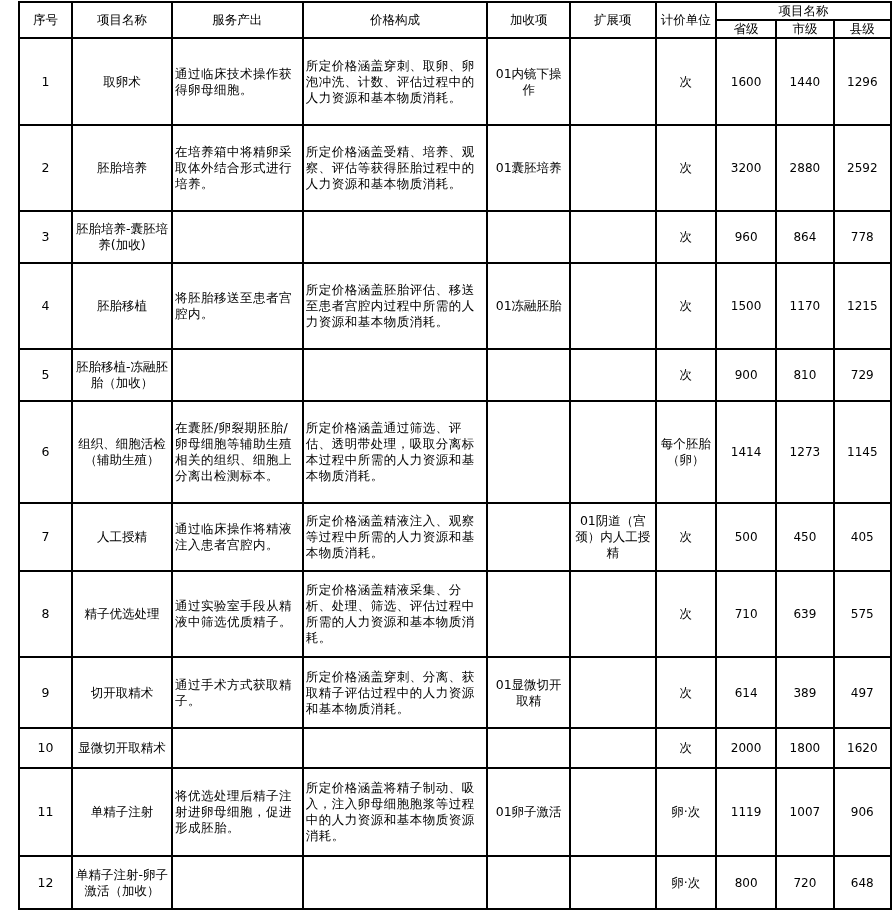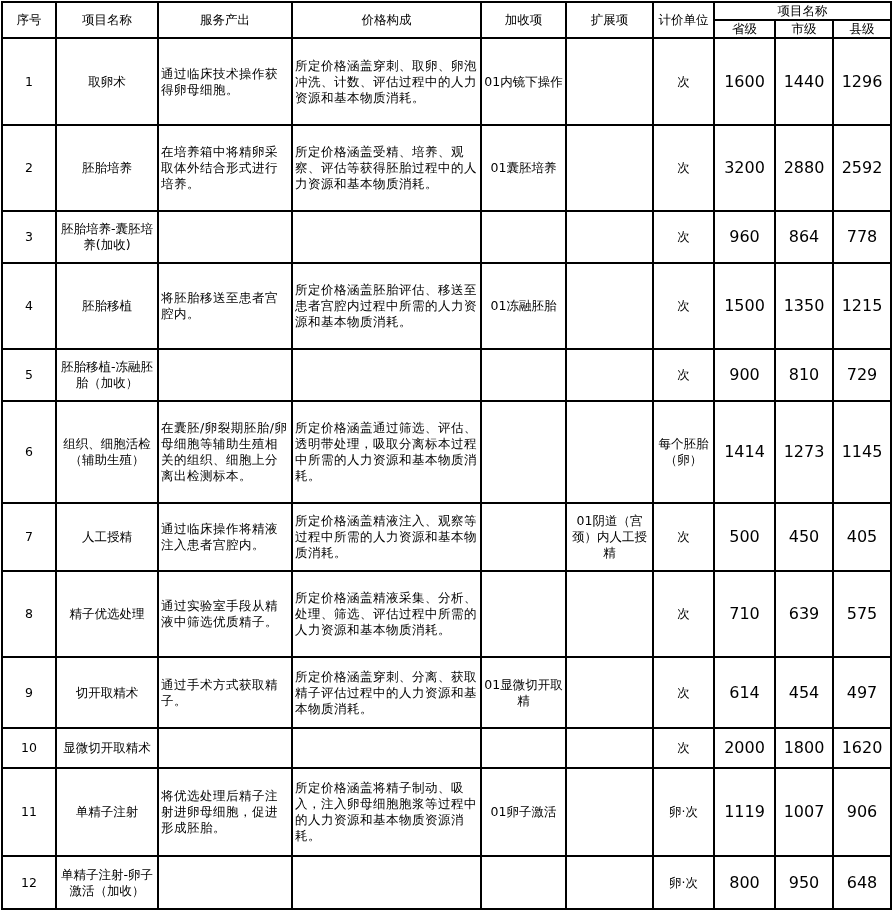--- a/index.html
+++ b/index.html
@@ -1,23 +1,23 @@
 <!DOCTYPE html>
 <html><head>
 <meta charset="utf-8">
 <style>
   html, body { margin:0; padding:0; background:#ffffff; }
   body { width:892px; height:919px; overflow:hidden; font-family:"DejaVu Sans", sans-serif; color:#000; }
-  table { border-collapse:collapse; table-layout:fixed; position:absolute; left:1px; top:1px; }
+  table { border-collapse:collapse; table-layout:fixed; position:absolute; left:18px; top:1px; }
   td, th { border:2px solid #000; font-size:12.5px; line-height:16px; padding:0 2px; font-weight:normal; overflow:hidden; }
   th { text-align:center; vertical-align:middle; }
   td { vertical-align:middle; }
   .c { text-align:center; }
   .l { text-align:left; letter-spacing:0.5px; }
-  .num { text-align:center; font-family:"DejaVu Sans", sans-serif; font-size:16px; }
+  .num { text-align:center; font-family:"DejaVu Sans", sans-serif; font-size:12px; }
 </style>
 </head>
 <body>
 
 <table>
   <colgroup>
     <col style="width:54px">
       <col style="width:102px">
       <col style="width:134px">
       <col style="width:189px">
@@ -84,21 +84,21 @@
       </tr>
       <tr style="height: 86px;">
         <td class="c">4</td>
         <td class="c">胚胎移植</td>
         <td class="l">将胚胎移送至患者宫腔内。</td>
         <td class="l">所定价格涵盖胚胎评估、移送至患者宫腔内过程中所需的人力资源和基本物质消耗。</td>
         <td class="c">01冻融胚胎</td>
         <td class="c"></td>
         <td class="c">次</td>
         <td class="num">1500</td>
-        <td class="num">1350</td>
+        <td class="num">1170</td>
         <td class="num">1215</td>
       </tr>
       <tr style="height: 52px;">
         <td class="c">5</td>
         <td class="c">胚胎移植-冻融胚胎（加收）</td>
         <td class="l"></td>
         <td class="l"></td>
         <td class="c"></td>
         <td class="c"></td>
         <td class="c">次</td>
@@ -144,21 +144,21 @@
       </tr>
       <tr style="height: 71px;">
         <td class="c">9</td>
         <td class="c">切开取精术</td>
         <td class="l">通过手术方式获取精子。</td>
         <td class="l">所定价格涵盖穿刺、分离、获取精子评估过程中的人力资源和基本物质消耗。</td>
         <td class="c">01显微切开取精</td>
         <td class="c"></td>
         <td class="c">次</td>
         <td class="num">614</td>
-        <td class="num">454</td>
+        <td class="num">389</td>
         <td class="num">497</td>
       </tr>
       <tr style="height: 40px;">
         <td class="c">10</td>
         <td class="c">显微切开取精术</td>
         <td class="l"></td>
         <td class="l"></td>
         <td class="c"></td>
         <td class="c"></td>
         <td class="c">次</td>
@@ -180,17 +180,17 @@
       </tr>
       <tr style="height: 53px;">
         <td class="c">12</td>
         <td class="c">单精子注射-卵子激活（加收）</td>
         <td class="l"></td>
         <td class="l"></td>
         <td class="c"></td>
         <td class="c"></td>
         <td class="c">卵·次</td>
         <td class="num">800</td>
-        <td class="num">950</td>
+        <td class="num">720</td>
         <td class="num">648</td>
       </tr>
     </tbody>
 </table>
 
 </body></html>

